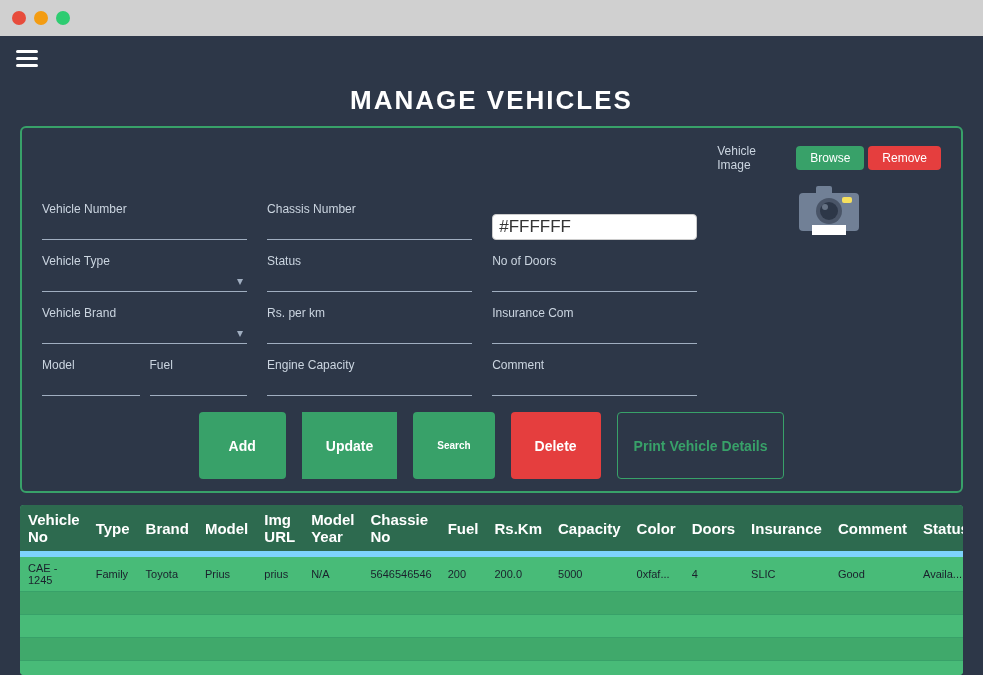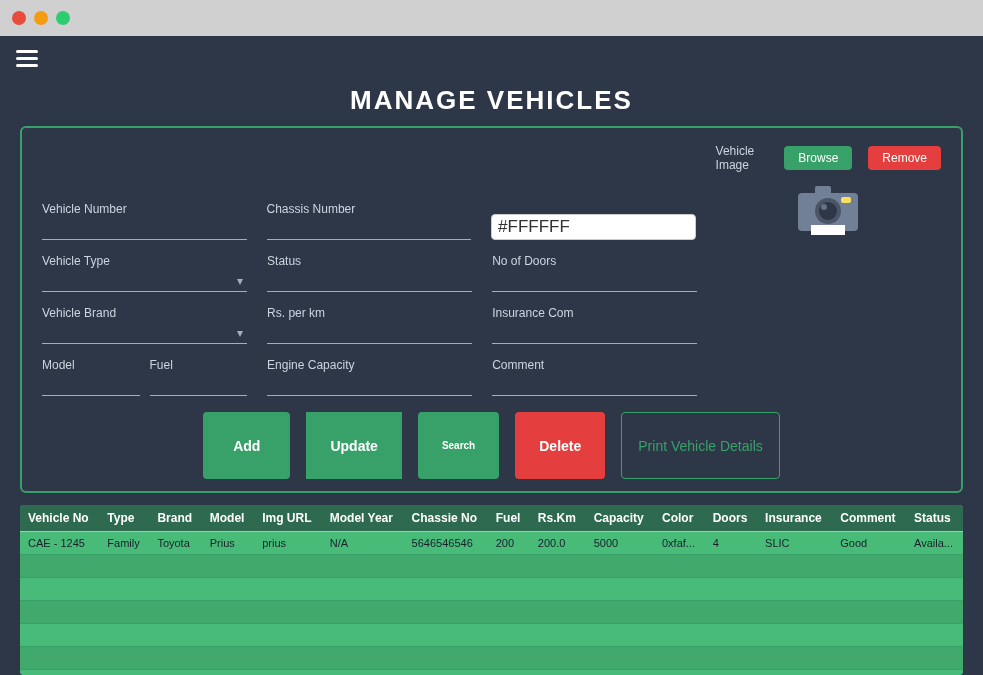--- a/index.html
+++ b/index.html
@@ -147,21 +147,21 @@
     
     .image-section {
       display: flex;
       flex-direction: column;
       align-items: center;
       gap: 8px;
     }
 
     .image-buttons {
       display: flex;
-      gap: 16px;
+      gap: 4px;
     }
 
     .btn-browse {
       background: #38a169;
       color: white;
       border: none;
       border-radius: 4px;
       padding: 5px 14px;
       font-size: 12px;
       cursor: pointer;
@@ -238,21 +238,21 @@
     }
 
     .btn-print {
       background: transparent;
       color: #38a169;
       border: 1px solid #38a169;
       border-radius: 4px;
       padding: 20px 16px;
       font-size: 14px;
       cursor: pointer;
-      font-weight: normal;
+      font-weight: bold;
     }
 
     
     .table-section {
       background: #48bb78;
       margin: 12px 20px 0;
       border-radius: 4px;
       flex: 1;
       overflow: hidden;
     }
@@ -265,22 +265,22 @@
 
     .data-table thead tr {
       background: #2d6a4f;
     }
 
     .data-table thead th {
       color: white;
       padding: 6px 8px;
       text-align: left;
       font-weight: bold;
-      border-bottom: 1px solid #7dd3fc;
-      font-size: 12px;
+      border-bottom: 6px solid #7dd3fc;
+      font-size: 15px;
     }
 
     .data-table tbody tr {
       background: #48bb78;
     }
 
     .data-table tbody tr:nth-child(even) {
       background: #40a96b;
     }
 

